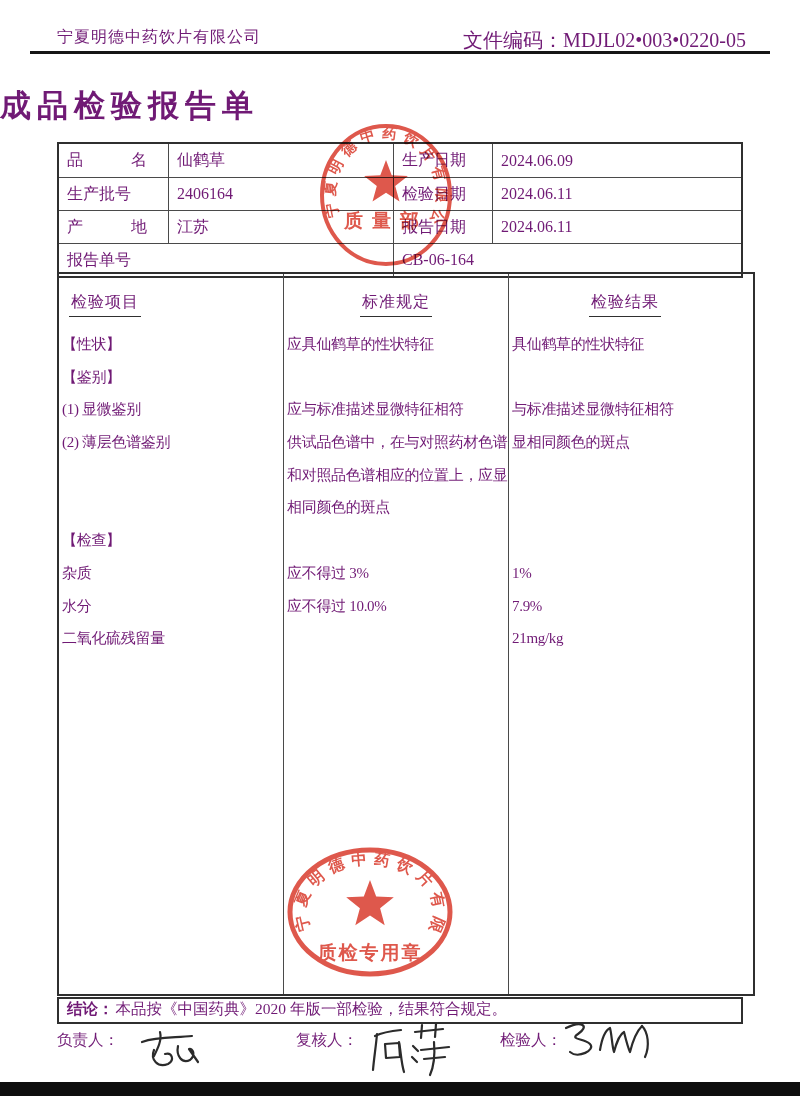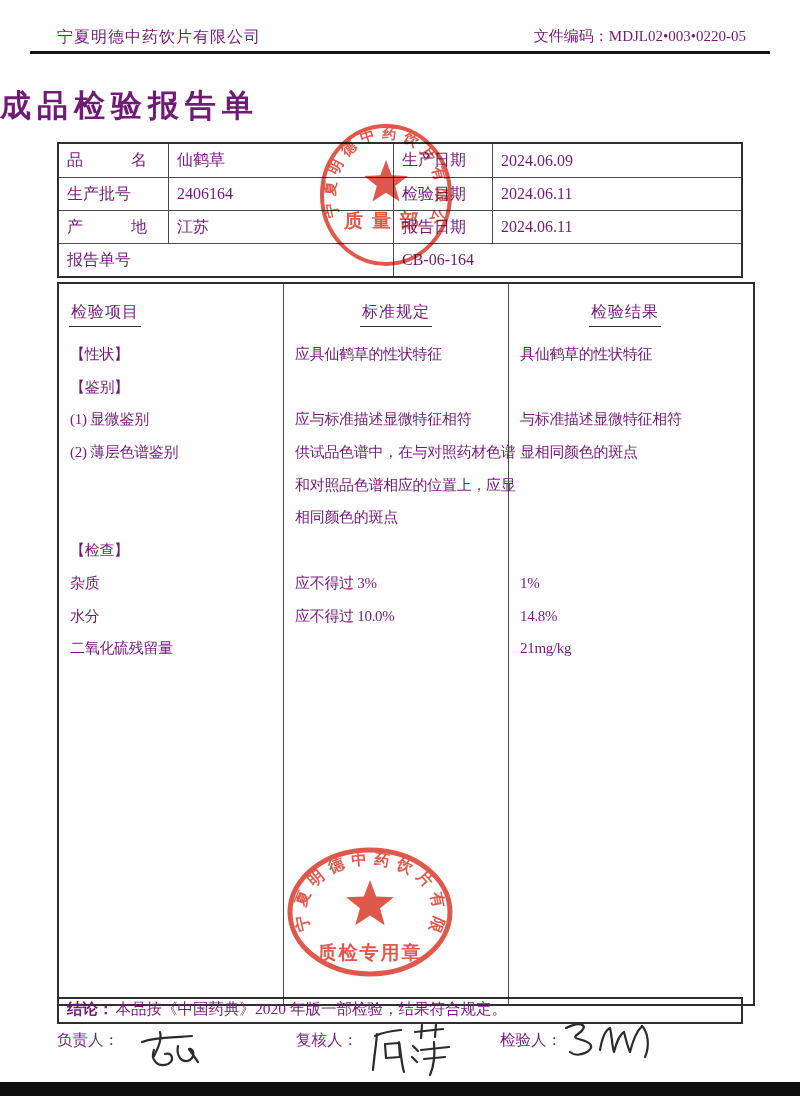--- a/index.html
+++ b/index.html
@@ -2,44 +2,44 @@
 <html><head>
 <meta charset="utf-8">
 <style>
   html,body { margin:0; padding:0; background:#fff; }
   #page {
     position:relative; width:800px; height:1096px; background:#ffffff;
     font-family:"Liberation Serif","DejaVu Serif",serif; color:#701a75; overflow:hidden;
   }
   
   .hdr-company { position:absolute; left:57px; top:27px; font-size:16px; letter-spacing:1px; }
-  .hdr-code { position:absolute; right:54px; top:27px; font-size:15px;text-align:center; }
+  .hdr-code { position:absolute; right:54px; top:27px; font-size:20px;text-align:center; }
   .hdr-rule { position:absolute; left:30px; top:51px; width:740px; height:2.5px; background:#151515; }
   
   .doc-title { position:absolute; left:0; top:85px; width:100%; 
     font-size:31px; font-weight:bold; letter-spacing:6px; }
   
   .info-table { position:absolute; left:57px; top:142px; width:686px;
     display:grid; grid-template-columns:109px 225px 99px 249px; grid-auto-rows:33px;
     border:2px solid #2f2f2f; box-sizing:border-box; background:transparent; }
   .ic { border-top:1px solid #4a4a4a; border-left:1px solid #4a4a4a;
     display:flex; align-items:center; padding-left:8px; font-size:16px; white-space:pre; box-sizing:border-box; }
   .ic.rt { border-top:none; } .ic.rl { border-left:none; }
   .ic.span2 { grid-column:span 2; }
   
-  .main-table { position:absolute; left:57px; top:282px; width:698px; height:724px;
+  .main-table { position:absolute; left:57px; top:272px; width:698px; height:724px;
     border:2px solid #2f2f2f; box-sizing:border-box; display:grid; grid-template-columns:225px 225px 232px; }
   .mcol { border-right:1px solid #4a4a4a; box-sizing:border-box; }
   .mcol:last-child { border-right:none; }
   .mhead { height:54px; display:flex; align-items:center; padding-top:6px; box-sizing:border-box; }
   .mhead.left { padding-left:10px; }
   .mhead.center { justify-content:center; }
   .mhead span { border-bottom:1px solid #2f2f2f; padding:0 2px 3px 2px; font-size:16px; letter-spacing:1px; }
   .slot-line { height:32.7px; line-height:32.7px; font-size:15px; letter-spacing:-0.3px;
-    padding-left:11px; white-space:nowrap; overflow:visible; }
+    padding-left:3px; white-space:nowrap; overflow:visible; }
   
   svg.stamp { position:absolute; mix-blend-mode:multiply; opacity:0.85; }
   
   .conclusion { position:absolute; left:57px; top:997px; width:686px; height:27px;
     border:2px solid #2f2f2f; box-sizing:border-box; display:flex; 
     padding-left:8px; font-size:15.5px; white-space:nowrap; }
   .conclusion b { margin-right:2px; }
   
   .sig-label { position:absolute; top:1030px; font-size:15.5px; }
   .sig { position:absolute; }
@@ -120,21 +120,21 @@
         </div>
       <div>
           <div class="slot-line">具仙鹤草的性状特征</div>
           <div class="slot-line"></div>
           <div class="slot-line">与标准描述显微特征相符</div>
           <div class="slot-line">显相同颜色的斑点</div>
           <div class="slot-line"></div>
           <div class="slot-line"></div>
           <div class="slot-line"></div>
           <div class="slot-line">1%</div>
-          <div class="slot-line">14.8%</div>
+          <div class="slot-line">7.9%</div>
           <div class="slot-line">21mg/kg</div>
         </div>
     </div>
   </div>
 
   <svg class="stamp" style="left:316px; top:121px;" width="140" height="148" viewBox="0 0 140 148">
     <ellipse cx="70" cy="74" rx="64" ry="69" fill="none" stroke="#d93a2c" stroke-width="4"></ellipse>
     <path id="arcTop" d="M 24 97 A 51 56 0 1 1 116 97" fill="none" stroke="none"></path>
     <text font-size="14.5" font-weight="bold" fill="#d93a2c" letter-spacing="6" font-family="Liberation Serif, DejaVu Serif, serif">
       <textPath href="#arcTop" startOffset="2">宁夏明德中药饮片有限公司</textPath>

